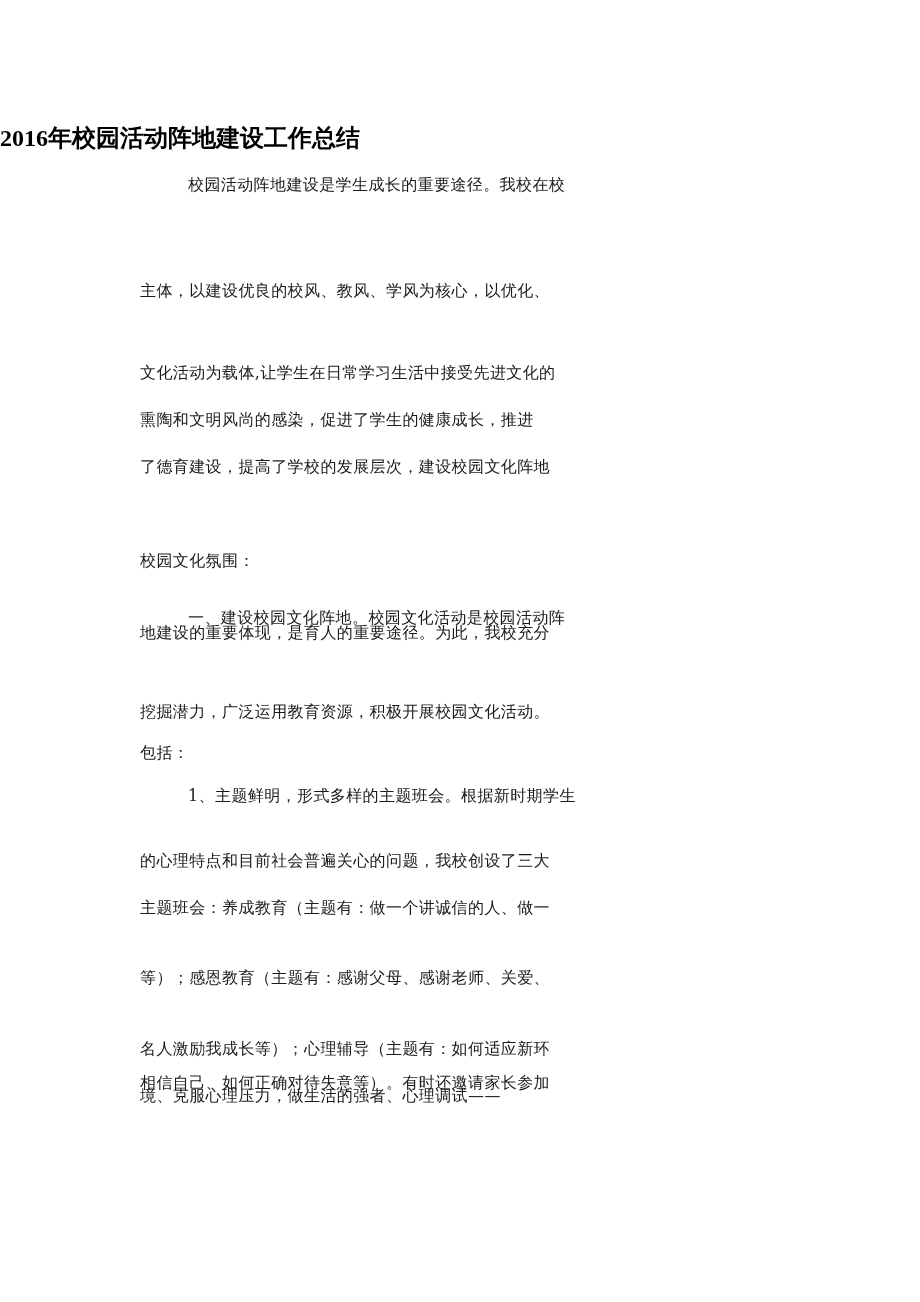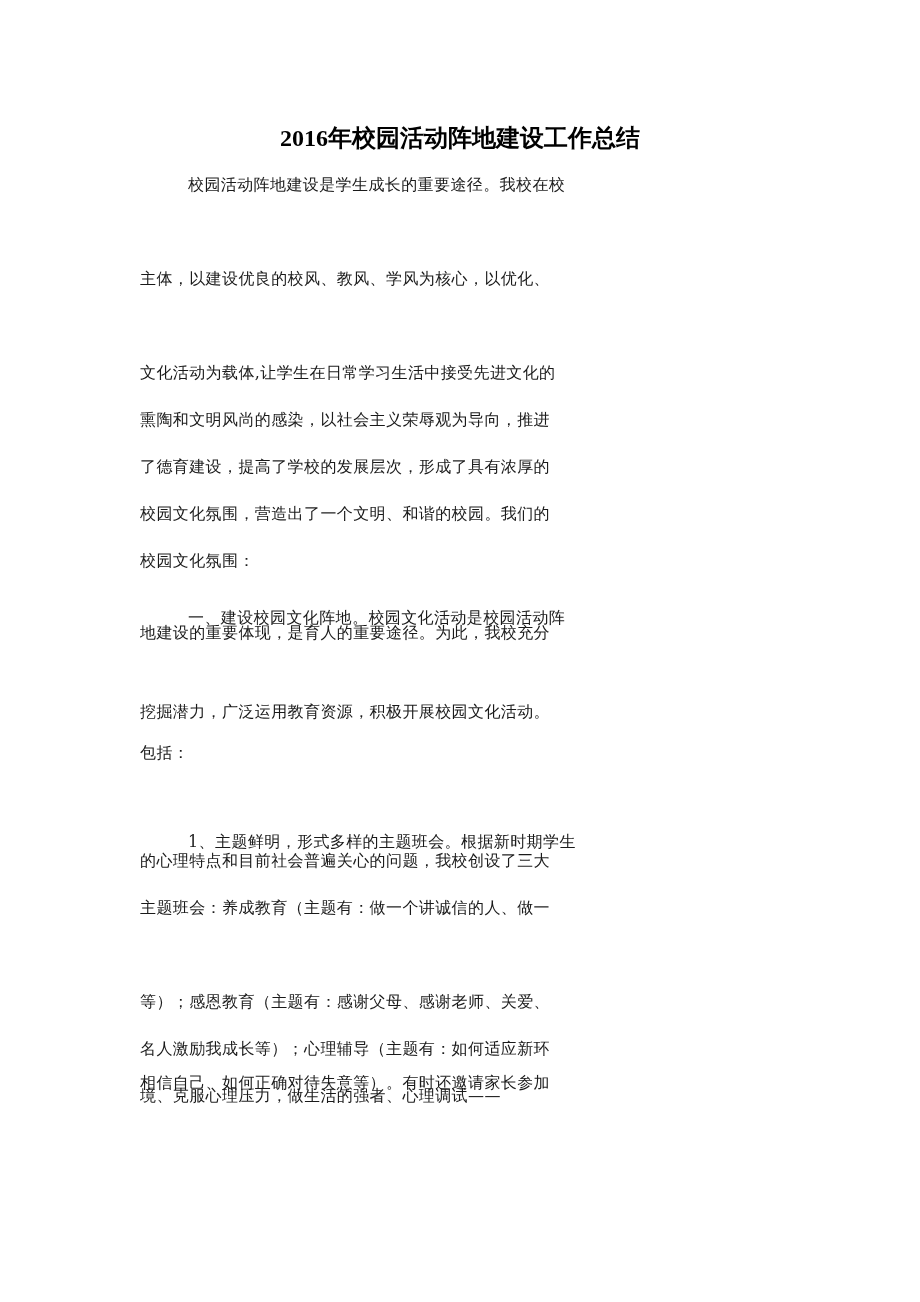--- a/index.html
+++ b/index.html
@@ -21,21 +21,21 @@
       top: 0;
       width: 920px;
       height: 1302px;
       background: #ffffff;
     }
     .title {
       position: absolute;
       left: 0;
       width: 920px;
       top: 120px;
-      text-align: center;
+      text-align: left;
       font-family: "Liberation Serif", "DejaVu Serif", serif;
       font-weight: bold;
       font-size: 24px;
       line-height: 36px;
       letter-spacing: 0px;
       color: #000;
     }
     .line {
       position: absolute;
       left: 140px;
@@ -48,30 +48,29 @@
     }
     .indent { left: 188px; }
   </style>
 </head>
 <body>
 
 <div class="page">
   <div class="title">2016年校园活动阵地建设工作总结</div>
 
   <div class="line indent" style="top:167px">校园活动阵地建设是学生成长的重要途径。我校在校</div>
-  <div class="line" style="top:261px">主体，以建设优良的校风、教风、学风为核心，以优化、</div>
+  <div class="line" style="top:273px">主体，以建设优良的校风、教风、学风为核心，以优化、</div>
   <div class="line" style="top:355px">文化活动为载体,让学生在日常学习生活中接受先进文化的</div>
-  <div class="line" style="top:402px">熏陶和文明风尚的感染，以社会主义荣辱观为导向，推进</div>
-  <div class="line" style="top:449px">了德育建设，提高了学校的发展层次，形成了具有浓厚的</div>
-  <div class="line" style="top:496px">校园文化氛围，营造出了一个文明、和谐的校园。我们的</div>
+  <div class="line" style="top:402px">熏陶和文明风尚的感染，促进了学生的健康成长，推进</div>
+  <div class="line" style="top:449px">了德育建设，提高了学校的发展层次，建设校园文化阵地</div>
   <div class="line" style="top:543px">校园文化氛围：</div>
   <div class="line indent" style="top:600px">一、建设校园文化阵地。校园文化活动是校园活动阵</div>
   <div class="line" style="top:615px">地建设的重要体现，是育人的重要途径。为此，我校充分</div>
   <div class="line" style="top:694px">挖掘潜力，广泛运用教育资源，积极开展校园文化活动。</div>
   <div class="line" style="top:735px">包括：</div>
-  <div class="line indent" style="top:824px">1、主题鲜明，形式多样的主题班会。根据新时期学生</div>
+  <div class="line indent" style="top:778px">1、主题鲜明，形式多样的主题班会。根据新时期学生</div>
   <div class="line" style="top:843px">的心理特点和目前社会普遍关心的问题，我校创设了三大</div>
   <div class="line" style="top:890px">主题班会：养成教育（主题有：做一个讲诚信的人、做一</div>
-  <div class="line" style="top:984px">等）；感恩教育（主题有：感谢父母、感谢老师、关爱、</div>
+  <div class="line" style="top:960px">等）；感恩教育（主题有：感谢父母、感谢老师、关爱、</div>
   <div class="line" style="top:1031px">名人激励我成长等）；心理辅导（主题有：如何适应新环</div>
   <div class="line" style="top:1078px">境、克服心理压力，做生活的强者、心理调试——</div>
   <div class="line" style="top:1065px">相信自己、如何正确对待失意等）。有时还邀请家长参加</div>
 </div>
 
 </body></html>

